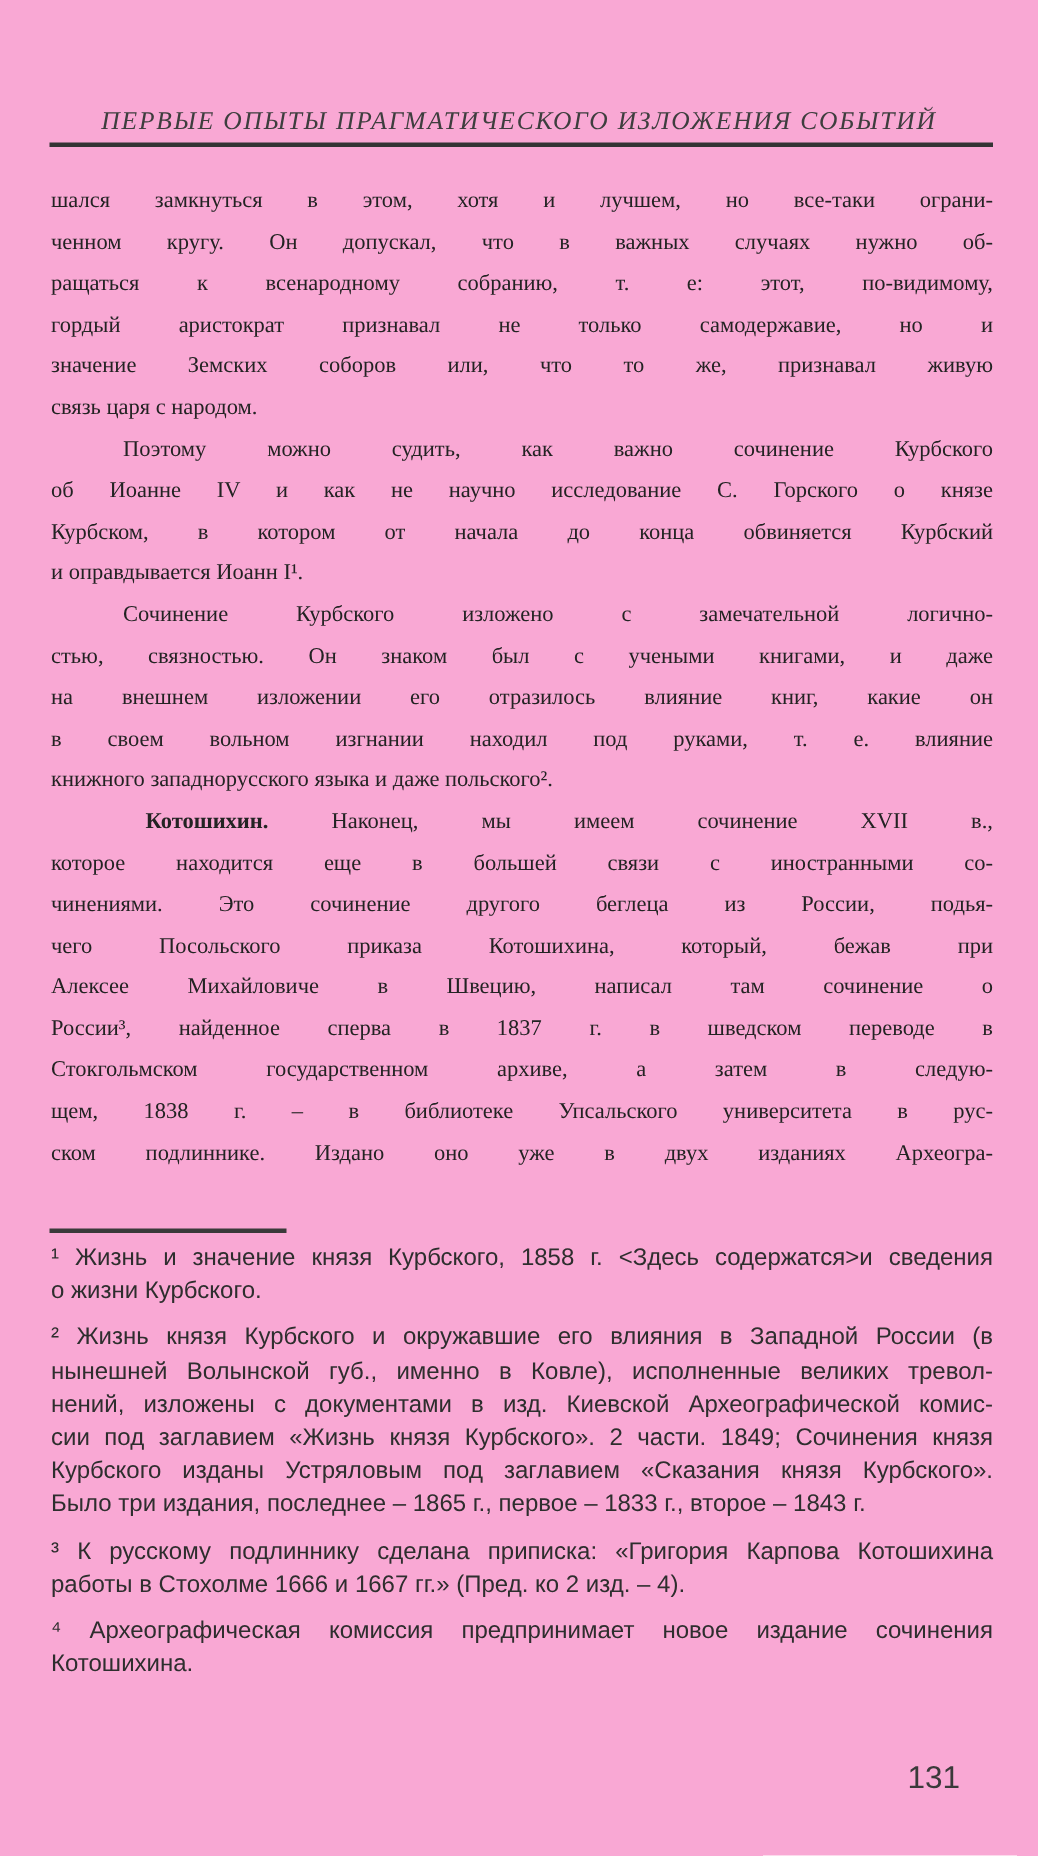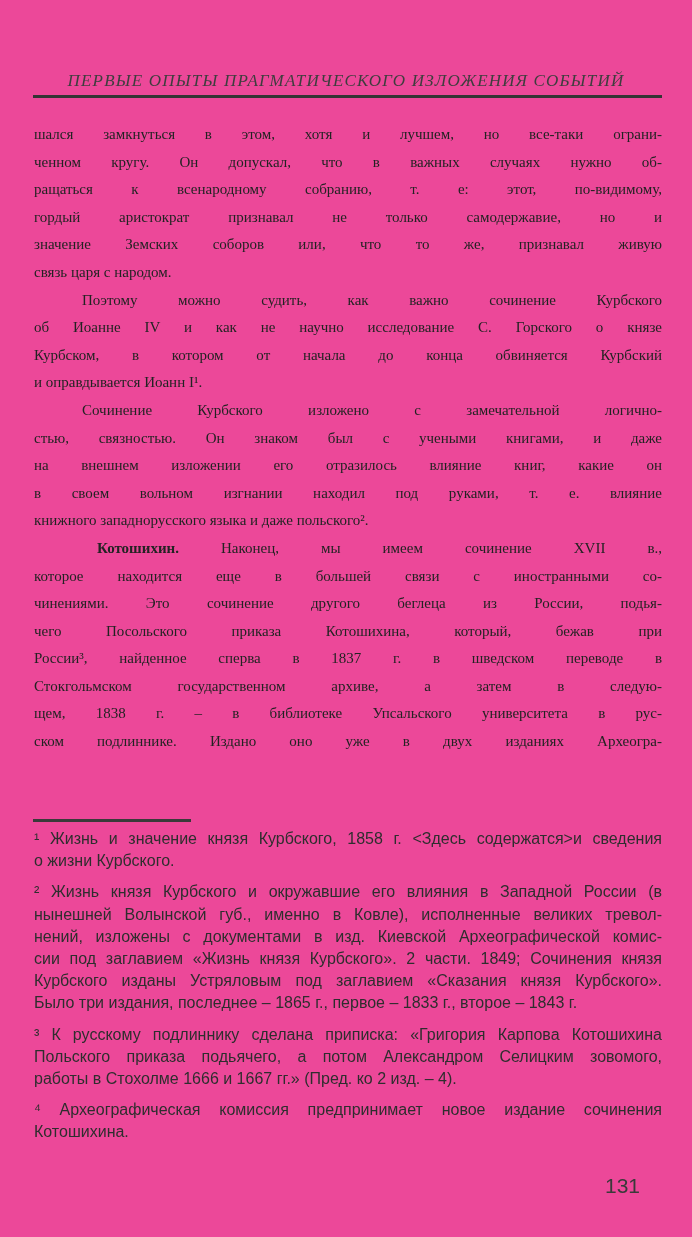--- a/index.html
+++ b/index.html
@@ -4,21 +4,21 @@
 <style>
   html, body {
     margin: 0;
     padding: 0;
     background: #ffffff;
   }
   .page {
     position: relative;
     width: 692px;
     height: 1237px;
-    background: #ec4899;
+    background: #f9a8d4;
     overflow: hidden;
     font-family: "Liberation Serif", serif;
   }
   
   .running-header {
     position: absolute;
     top: 71px;
     left: 0;
     width: 692px;
     text-align: center;
@@ -123,20 +123,21 @@
         <div class="line">стью, связностью. Он знаком был с учеными книгами, и даже</div>
         <div class="line">на внешнем изложении его отразилось влияние книг, какие он</div>
         <div class="line">в своем вольном изгнании находил под руками, т. е. влияние</div>
         <div class="line last">книжного западнорусского языка и даже польского².</div>
       </div>
       <div class="para">
         <div class="line first-indent"><b>Котошихин.</b> Наконец, мы имеем сочинение XVII в.,</div>
         <div class="line">которое находится еще в большей связи с иностранными со-</div>
         <div class="line">чинениями. Это сочинение другого беглеца из России, подья-</div>
         <div class="line">чего Посольского приказа Котошихина, который, бежав при</div>
+        <div class="line">Алексее Михайловиче в Швецию, написал там сочинение о</div>
         <div class="line">России³, найденное сперва в 1837 г. в шведском переводе в</div>
         <div class="line">Стокгольмском государственном архиве, а затем в следую-</div>
         <div class="line">щем, 1838 г. – в библиотеке Упсальского университета в рус-</div>
         <div class="line">ском подлиннике. Издано оно уже в двух изданиях Археогра-</div>
       </div>
     </div>
 
   <div class="footnote-rule"></div>
 
   <div class="footnotes" id="footnotes">
@@ -147,21 +148,20 @@
       <div class="footnote">
         <div class="fn-line">²  Жизнь князя Курбского и окружавшие его влияния в Западной России (в</div>
         <div class="fn-line">нынешней Волынской губ., именно в Ковле), исполненные великих тревол-</div>
         <div class="fn-line">нений, изложены с документами в изд. Киевской Археографической комис-</div>
         <div class="fn-line">сии под заглавием «Жизнь князя Курбского». 2 части. 1849; Сочинения князя</div>
         <div class="fn-line">Курбского изданы Устряловым под заглавием «Сказания князя Курбского».</div>
         <div class="fn-line last">Было три издания, последнее – 1865 г., первое – 1833 г., второе – 1843 г.</div>
       </div>
       <div class="footnote">
         <div class="fn-line">³  К русскому подлиннику сделана приписка: «Григория Карпова Котошихина</div>
-        <div class="fn-line">Польского приказа подьячего, а потом Александром Селицким зовомого,</div>
         <div class="fn-line last">работы в Стохолме 1666 и 1667 гг.» (Пред. ко 2 изд. – 4).</div>
       </div>
       <div class="footnote">
         <div class="fn-line">⁴  Археографическая комиссия предпринимает новое издание сочинения</div>
         <div class="fn-line last">Котошихина.</div>
       </div>
     </div>
 
   <div class="page-number">131</div>
 

